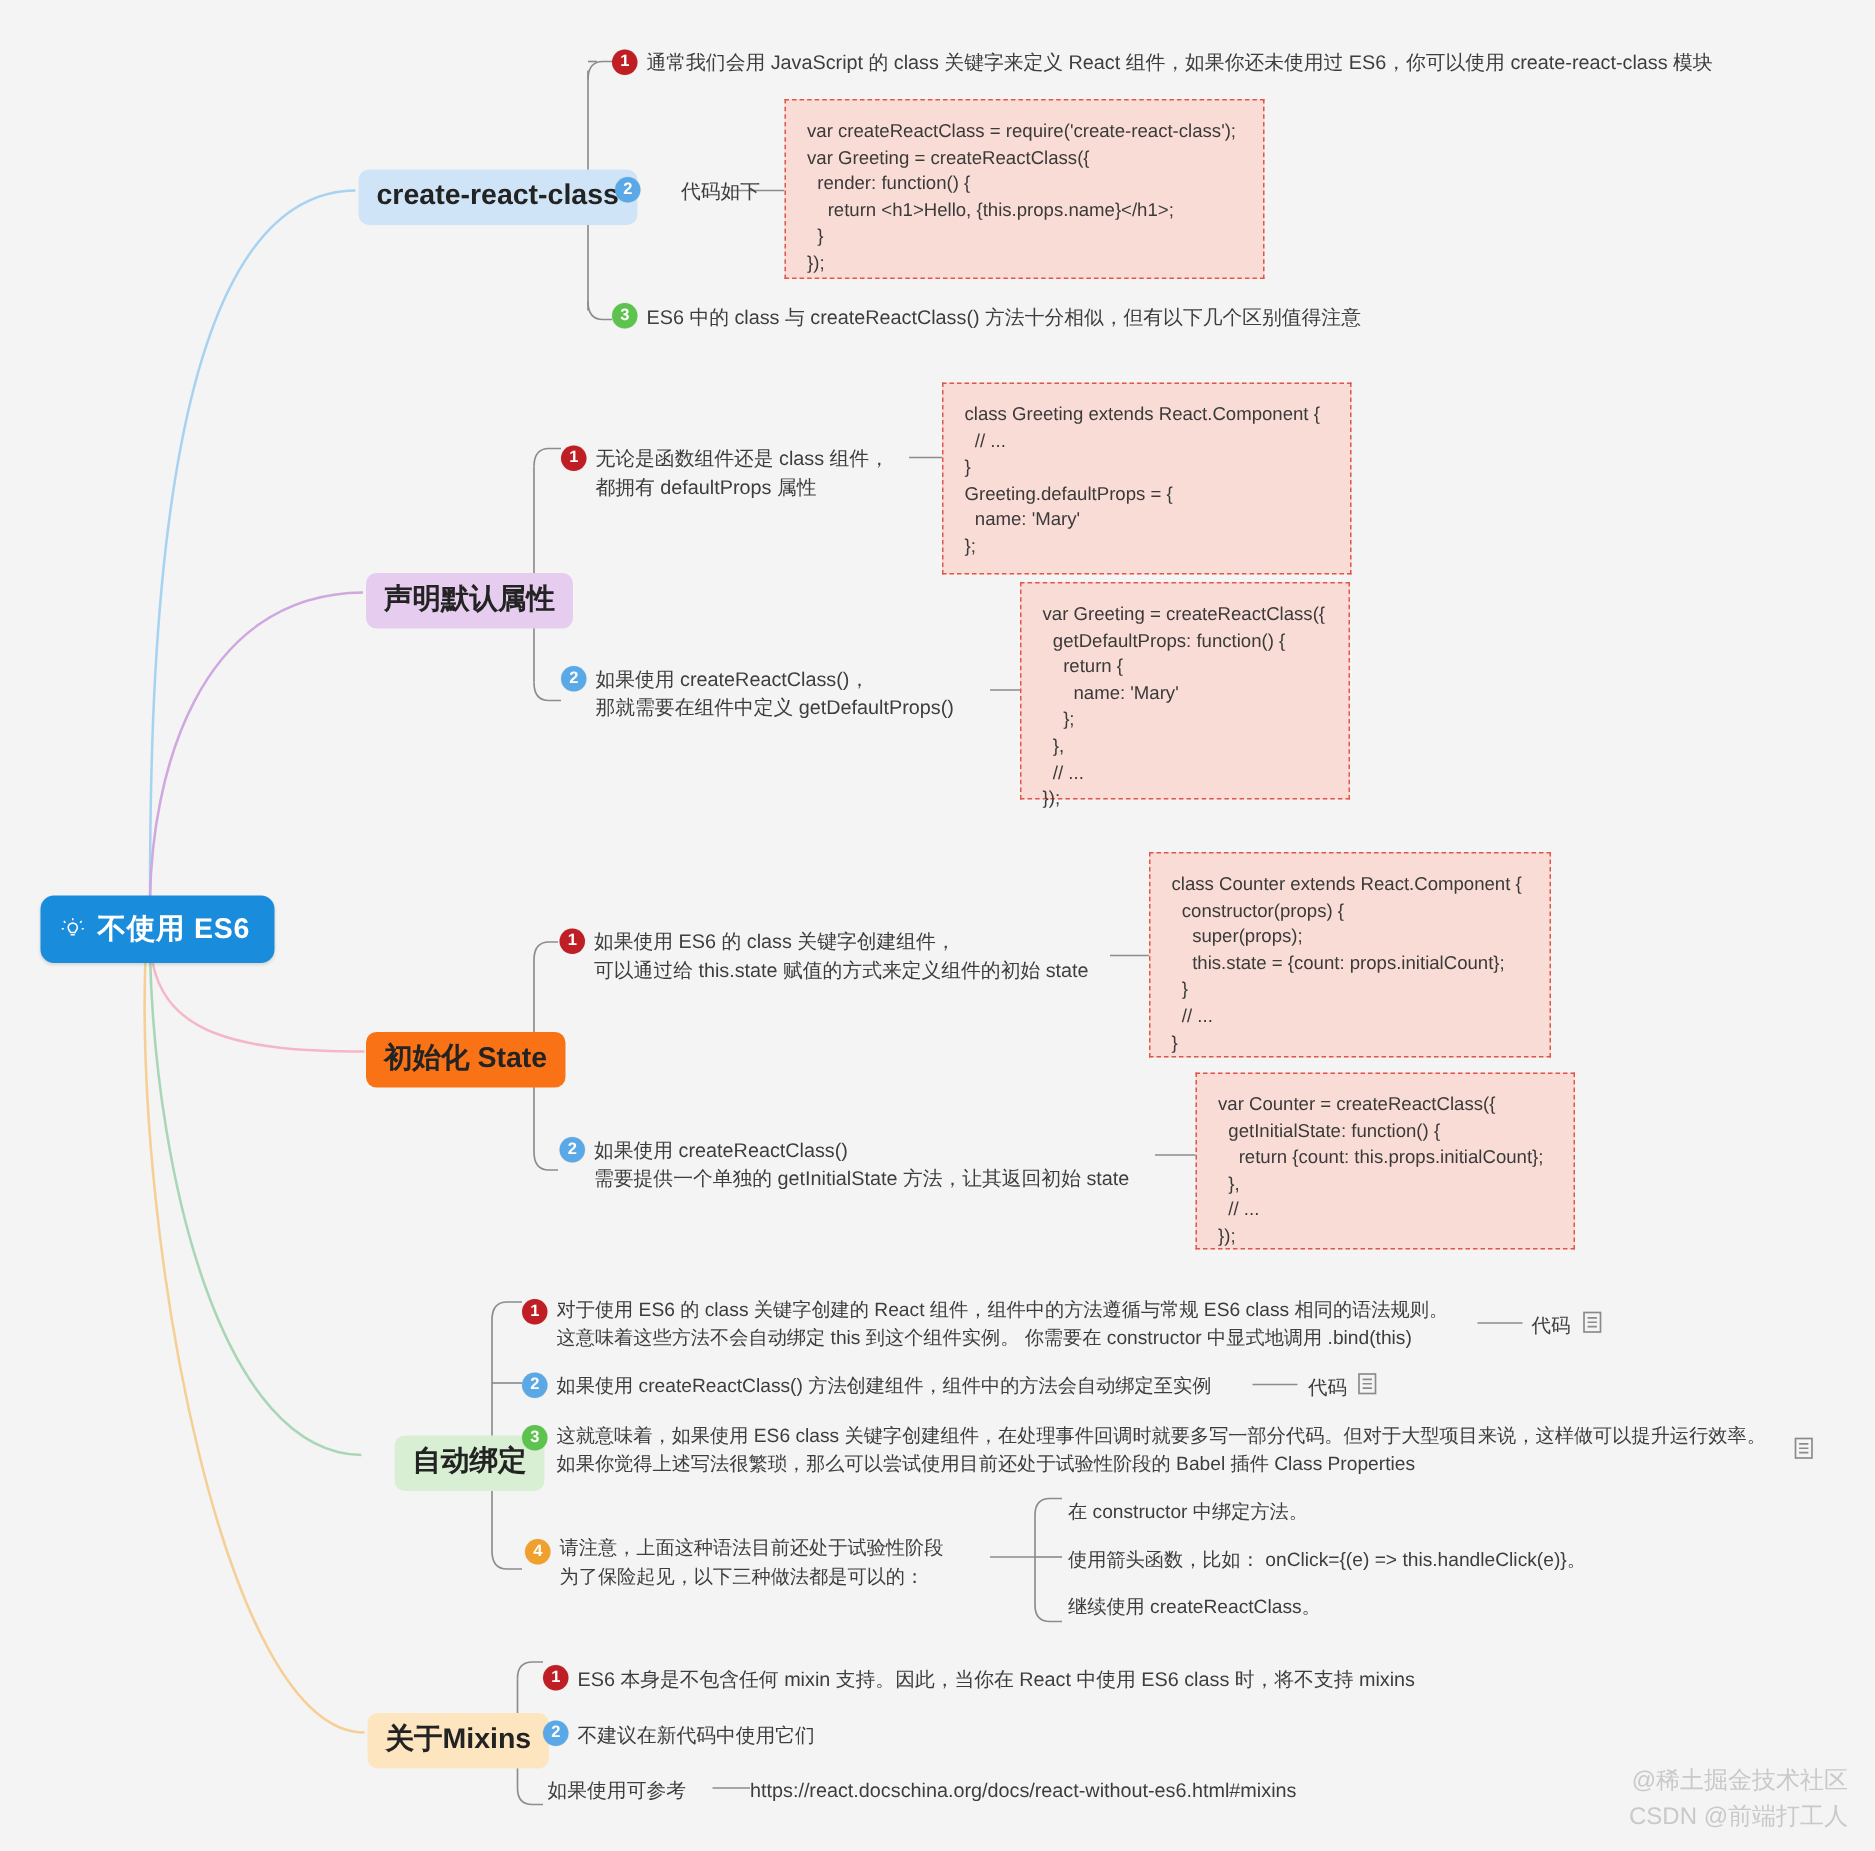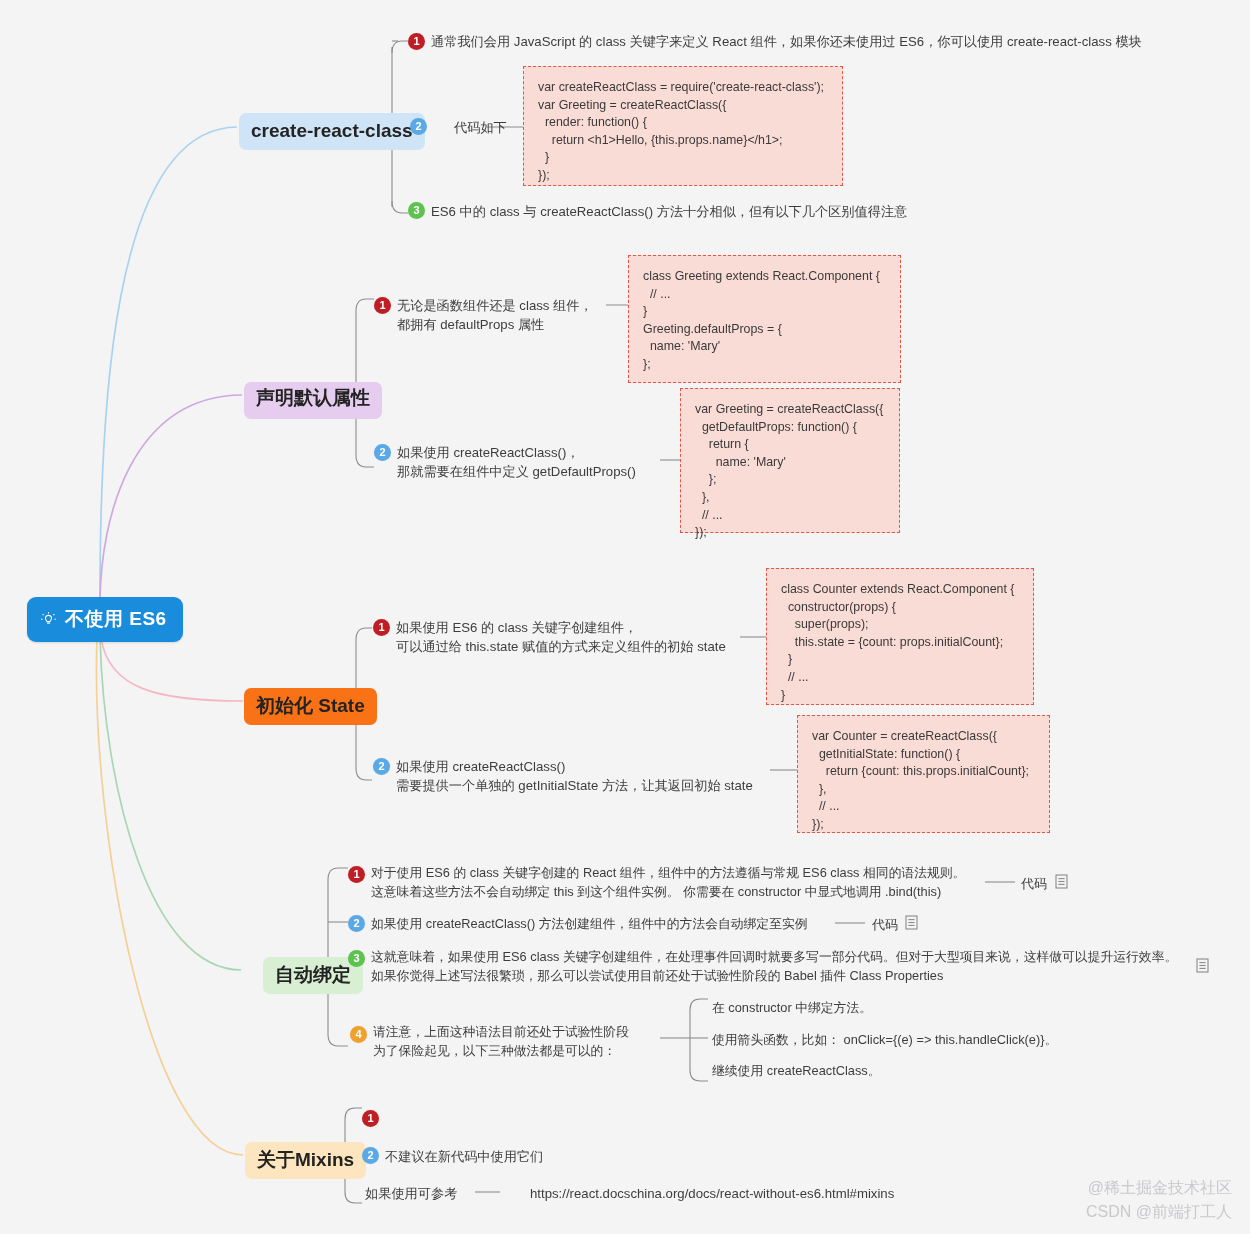--- a/index.html
+++ b/index.html
@@ -193,21 +193,21 @@
   <div class="code" style="left:523px;top:66px;width:320px;height:120px;">var createReactClass = require('create-react-class');
 var Greeting = createReactClass({
   render: function() {
     return &lt;h1&gt;Hello, {this.props.name}&lt;/h1&gt;;
   }
 });</div>
 
   <div class="badge n3" style="left:408px;top:202px;">3</div>
   <div class="leaf" style="left:431px;top:202px;width:700px;">ES6 中的 class 与 createReactClass() 方法十分相似，但有以下几个区别值得注意</div>
 
-  <div class="branch b-purple" style="left:244px;top:382px;font-family:Liberation Mono, monospace;">声明默认属性</div>
+  <div class="branch b-purple" style="left:244px;top:382px;">声明默认属性</div>
 
   <div class="badge n1" style="left:374px;top:297px;">1</div>
   <div class="leaf" style="left:397px;top:296px;width:230px;">无论是函数组件还是 class 组件，
 都拥有 defaultProps 属性</div>
   <div class="code" style="left:628px;top:255px;width:273px;height:128px;">class Greeting extends React.Component {
   // ...
 }
 Greeting.defaultProps = {
   name: 'Mary'
 };</div>
@@ -284,23 +284,24 @@
   <div class="leaf small" style="left:373px;top:1023px;width:290px;">请注意，上面这种语法目前还处于试验性阶段
 为了保险起见，以下三种做法都是可以的：</div>
 
   <div class="leaf small" style="left:712px;top:999px;">在 constructor 中绑定方法。</div>
   <div class="leaf small" style="left:712px;top:1031px;">使用箭头函数，比如： onClick={(e) =&gt; this.handleClick(e)}。</div>
   <div class="leaf small" style="left:712px;top:1062px;">继续使用 createReactClass。</div>
 
   <div class="branch b-orange" style="left:245px;top:1142px;">关于Mixins</div>
 
   <div class="badge n1" style="left:362px;top:1110px;">1</div>
+  <div class="leaf" style="left:385px;top:1110px;width:620px;">ES6 本身是不包含任何 mixin 支持。因此，当你在 React 中使用 ES6 class 时，将不支持 mixins</div>
 
   <div class="badge n2" style="left:362px;top:1147px;">2</div>
   <div class="leaf" style="left:385px;top:1147px;">不建议在新代码中使用它们</div>
 
   <div class="leaf" style="left:365px;top:1184px;">如果使用可参考</div>
-  <div class="leaf" style="left:500px;top:1184px;margin-left:30px;">https://react.docschina.org/docs/react-without-es6.html#mixins</div>
+  <div class="leaf" style="left:500px;top:1184px;">https://react.docschina.org/docs/react-without-es6.html#mixins</div>
 
   <div class="watermark" style="right:18px;bottom:10px;">@稀土掘金技术社区
 CSDN @前端打工人</div>
 
 </div>
 
 </body></html>

